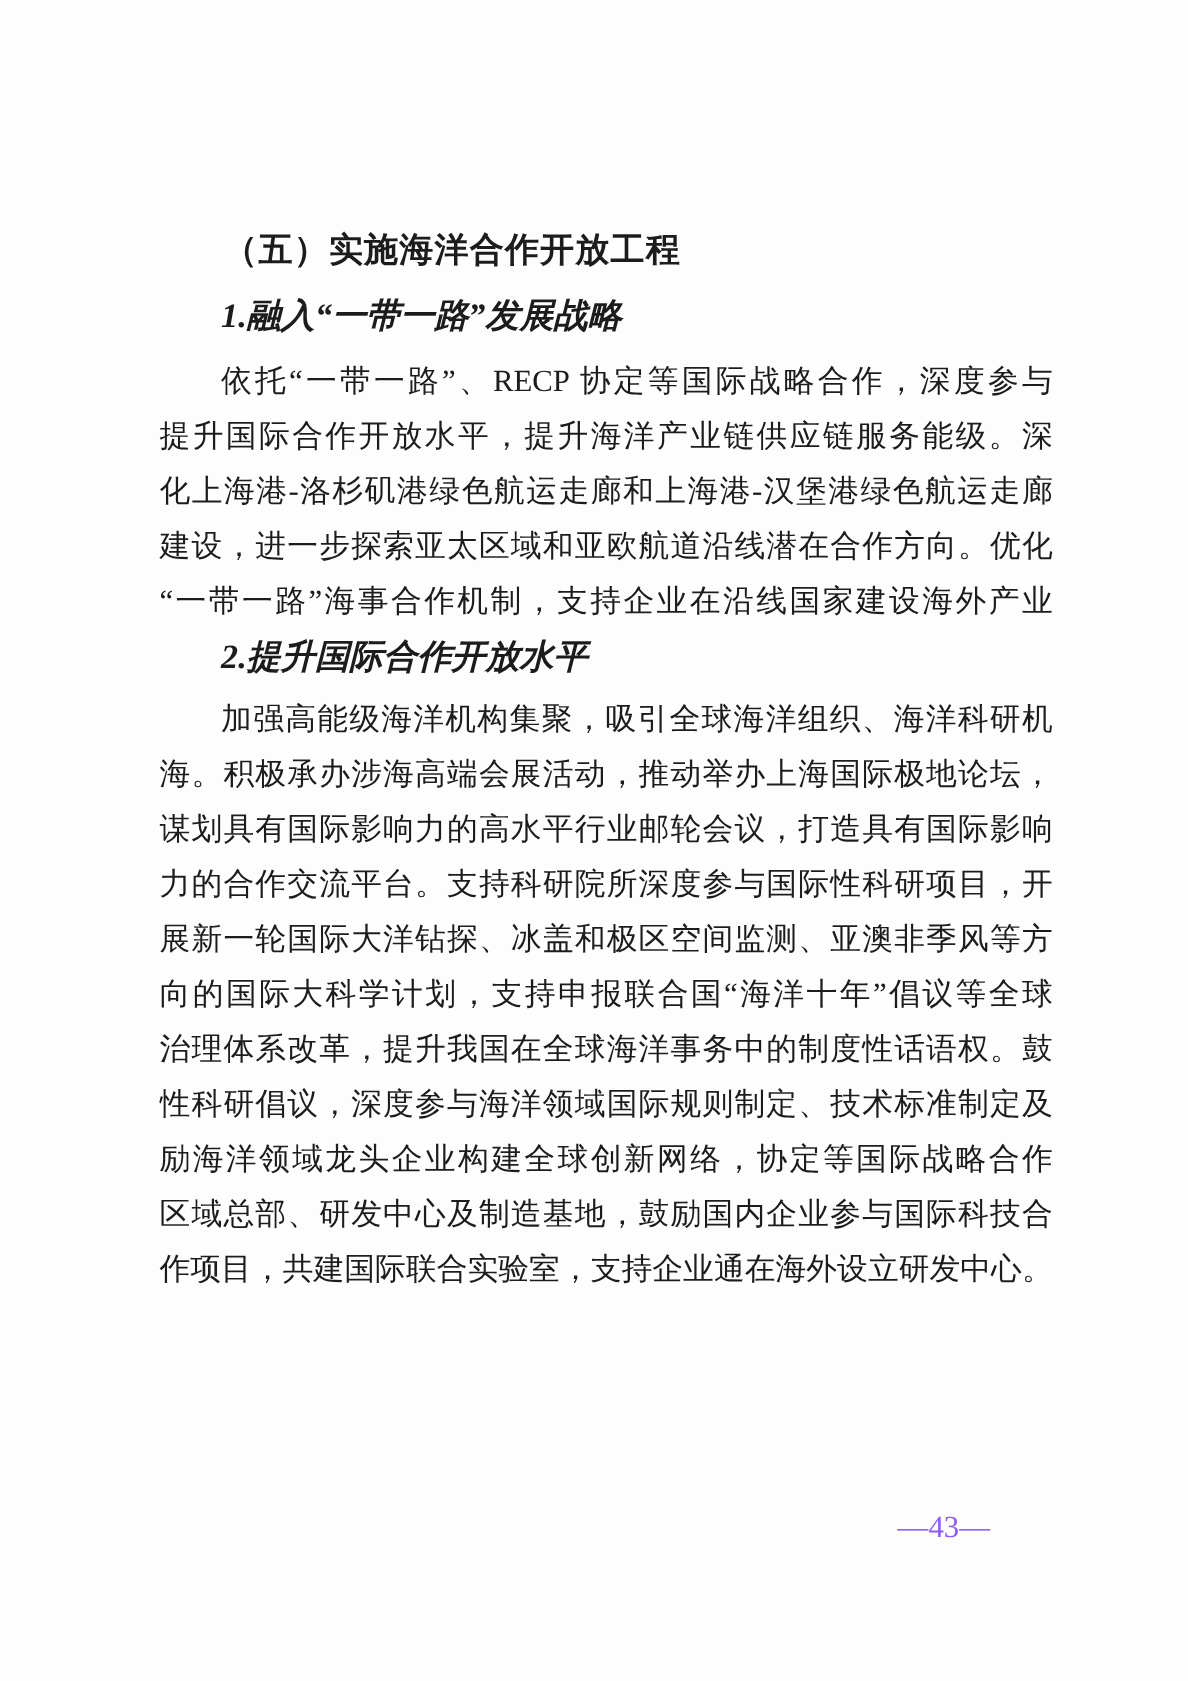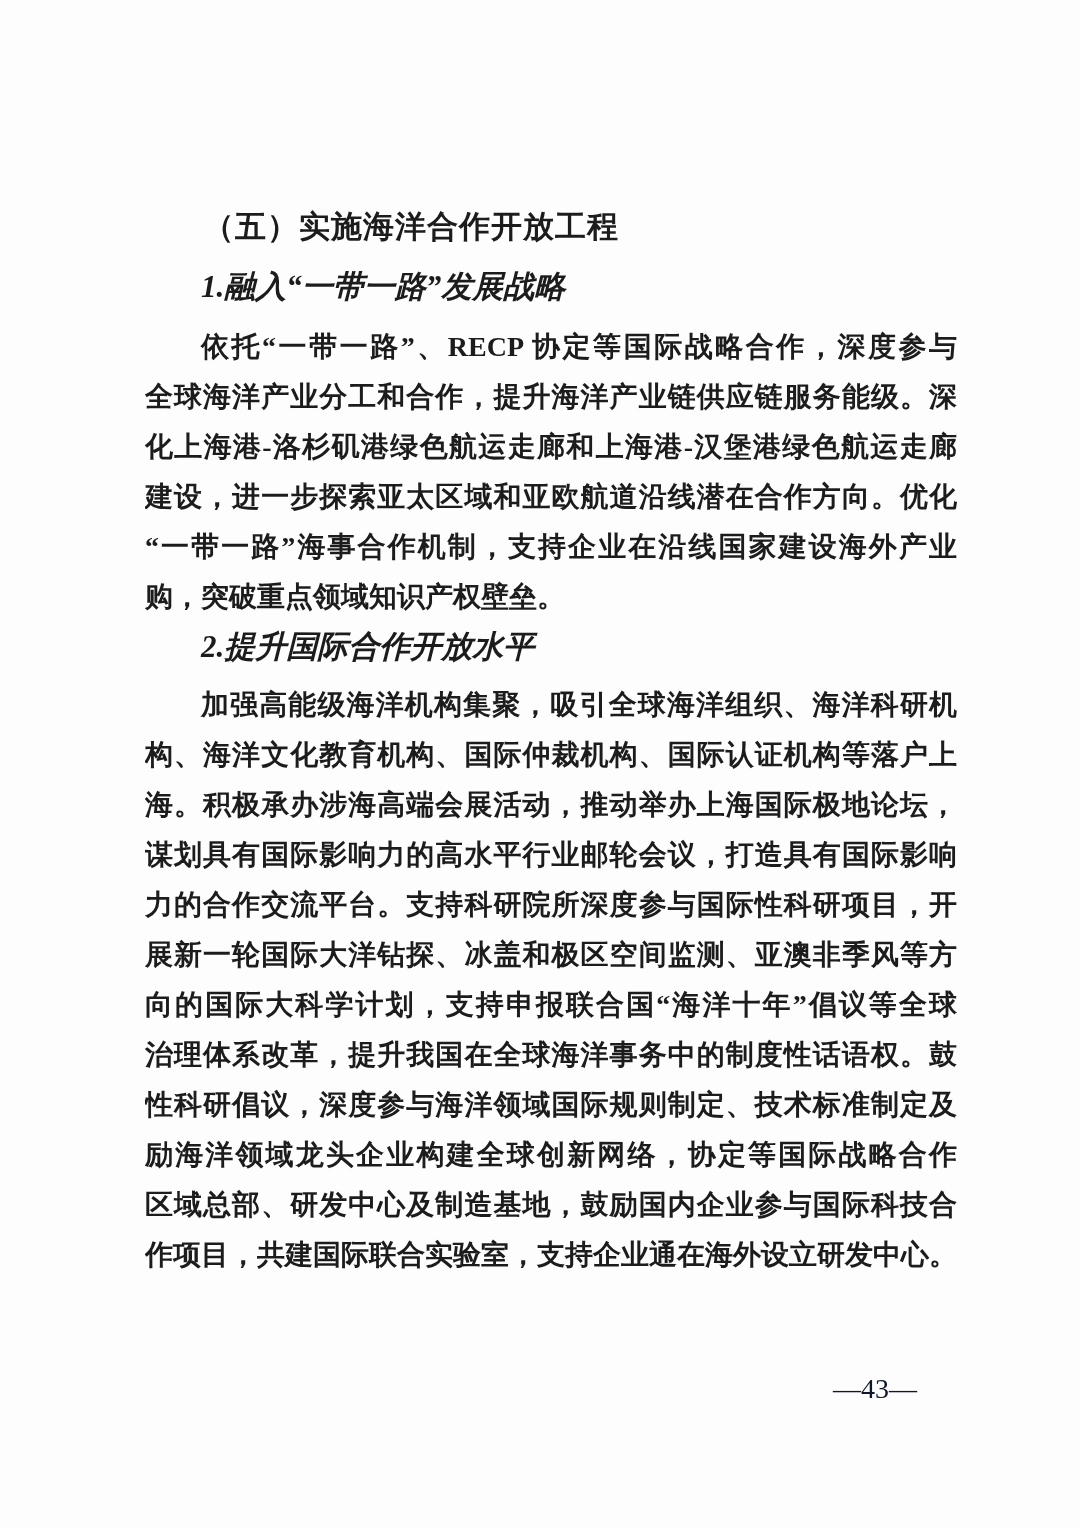--- a/index.html
+++ b/index.html
@@ -37,21 +37,20 @@
     padding-left: 56px;
     margin: 0 0 10px 0;
     font-style: italic;
   }
   .sub-heading.second {
     margin-top: 0;
     margin-bottom: 8px;
   }
   .para {
     margin: 0;
-    font-weight: bold;
   }
   .para .line {
     font-size: 28px;
     line-height: 50px;
     text-align: justify;
     text-align-last: justify;
     white-space: normal;
     overflow: hidden;
     height: 50px;
   }
@@ -60,51 +59,49 @@
   }
   .para .line.last {
     text-align-last: left;
   }
   .para .line.last.full {
     text-align-last: justify;
   }
   .page-number {
     position: absolute;
     top: 1372px;
-    right: 163px;
+    right: 180px;
     font-size: 28px;
     line-height: 34px;
-    color: #0f172a;
+    color: #8b5cf6;
     letter-spacing: 0;
   }
 </style>
 </head>
 <body>
 
 <div class="page">
   <div class="content">
 
     <div class="section-heading">（五）实施海洋合作开放工程</div>
 
     <div class="sub-heading">1.融入“一带一路”发展战略</div>
 
     <div class="para">
         <div class="line first">依托“一带一路”、RECP 协定等国际战略合作，深度参与</div>
-        <div class="line">全球海洋产业分工和合作，提升海洋产业链供应链服务能级。深</div>
+        <div class="line">提升国际合作开放水平，提升海洋产业链供应链服务能级。深</div>
         <div class="line">化上海港-洛杉矶港绿色航运走廊和上海港-汉堡港绿色航运走廊</div>
         <div class="line">建设，进一步探索亚太区域和亚欧航道沿线潜在合作方向。优化</div>
         <div class="line">“一带一路”海事合作机制，支持企业在沿线国家建设海外产业</div>
-        <div class="line last">购，突破重点领域知识产权壁垒。</div>
       </div>
 
     <div class="sub-heading second">2.提升国际合作开放水平</div>
 
     <div class="para">
         <div class="line first">加强高能级海洋机构集聚，吸引全球海洋组织、海洋科研机</div>
-        <div class="line">构、海洋文化教育机构、国际仲裁机构、国际认证机构等落户上</div>
         <div class="line">海。积极承办涉海高端会展活动，推动举办上海国际极地论坛，</div>
         <div class="line">谋划具有国际影响力的高水平行业邮轮会议，打造具有国际影响</div>
         <div class="line">力的合作交流平台。支持科研院所深度参与国际性科研项目，开</div>
         <div class="line">展新一轮国际大洋钻探、冰盖和极区空间监测、亚澳非季风等方</div>
         <div class="line">向的国际大科学计划，支持申报联合国“海洋十年”倡议等全球</div>
         <div class="line">治理体系改革，提升我国在全球海洋事务中的制度性话语权。鼓</div>
         <div class="line">性科研倡议，深度参与海洋领域国际规则制定、技术标准制定及</div>
         <div class="line">励海洋领域龙头企业构建全球创新网络，协定等国际战略合作</div>
         <div class="line">区域总部、研发中心及制造基地，鼓励国内企业参与国际科技合</div>
         <div class="line last full">作项目，共建国际联合实验室，支持企业通在海外设立研发中心。</div>

